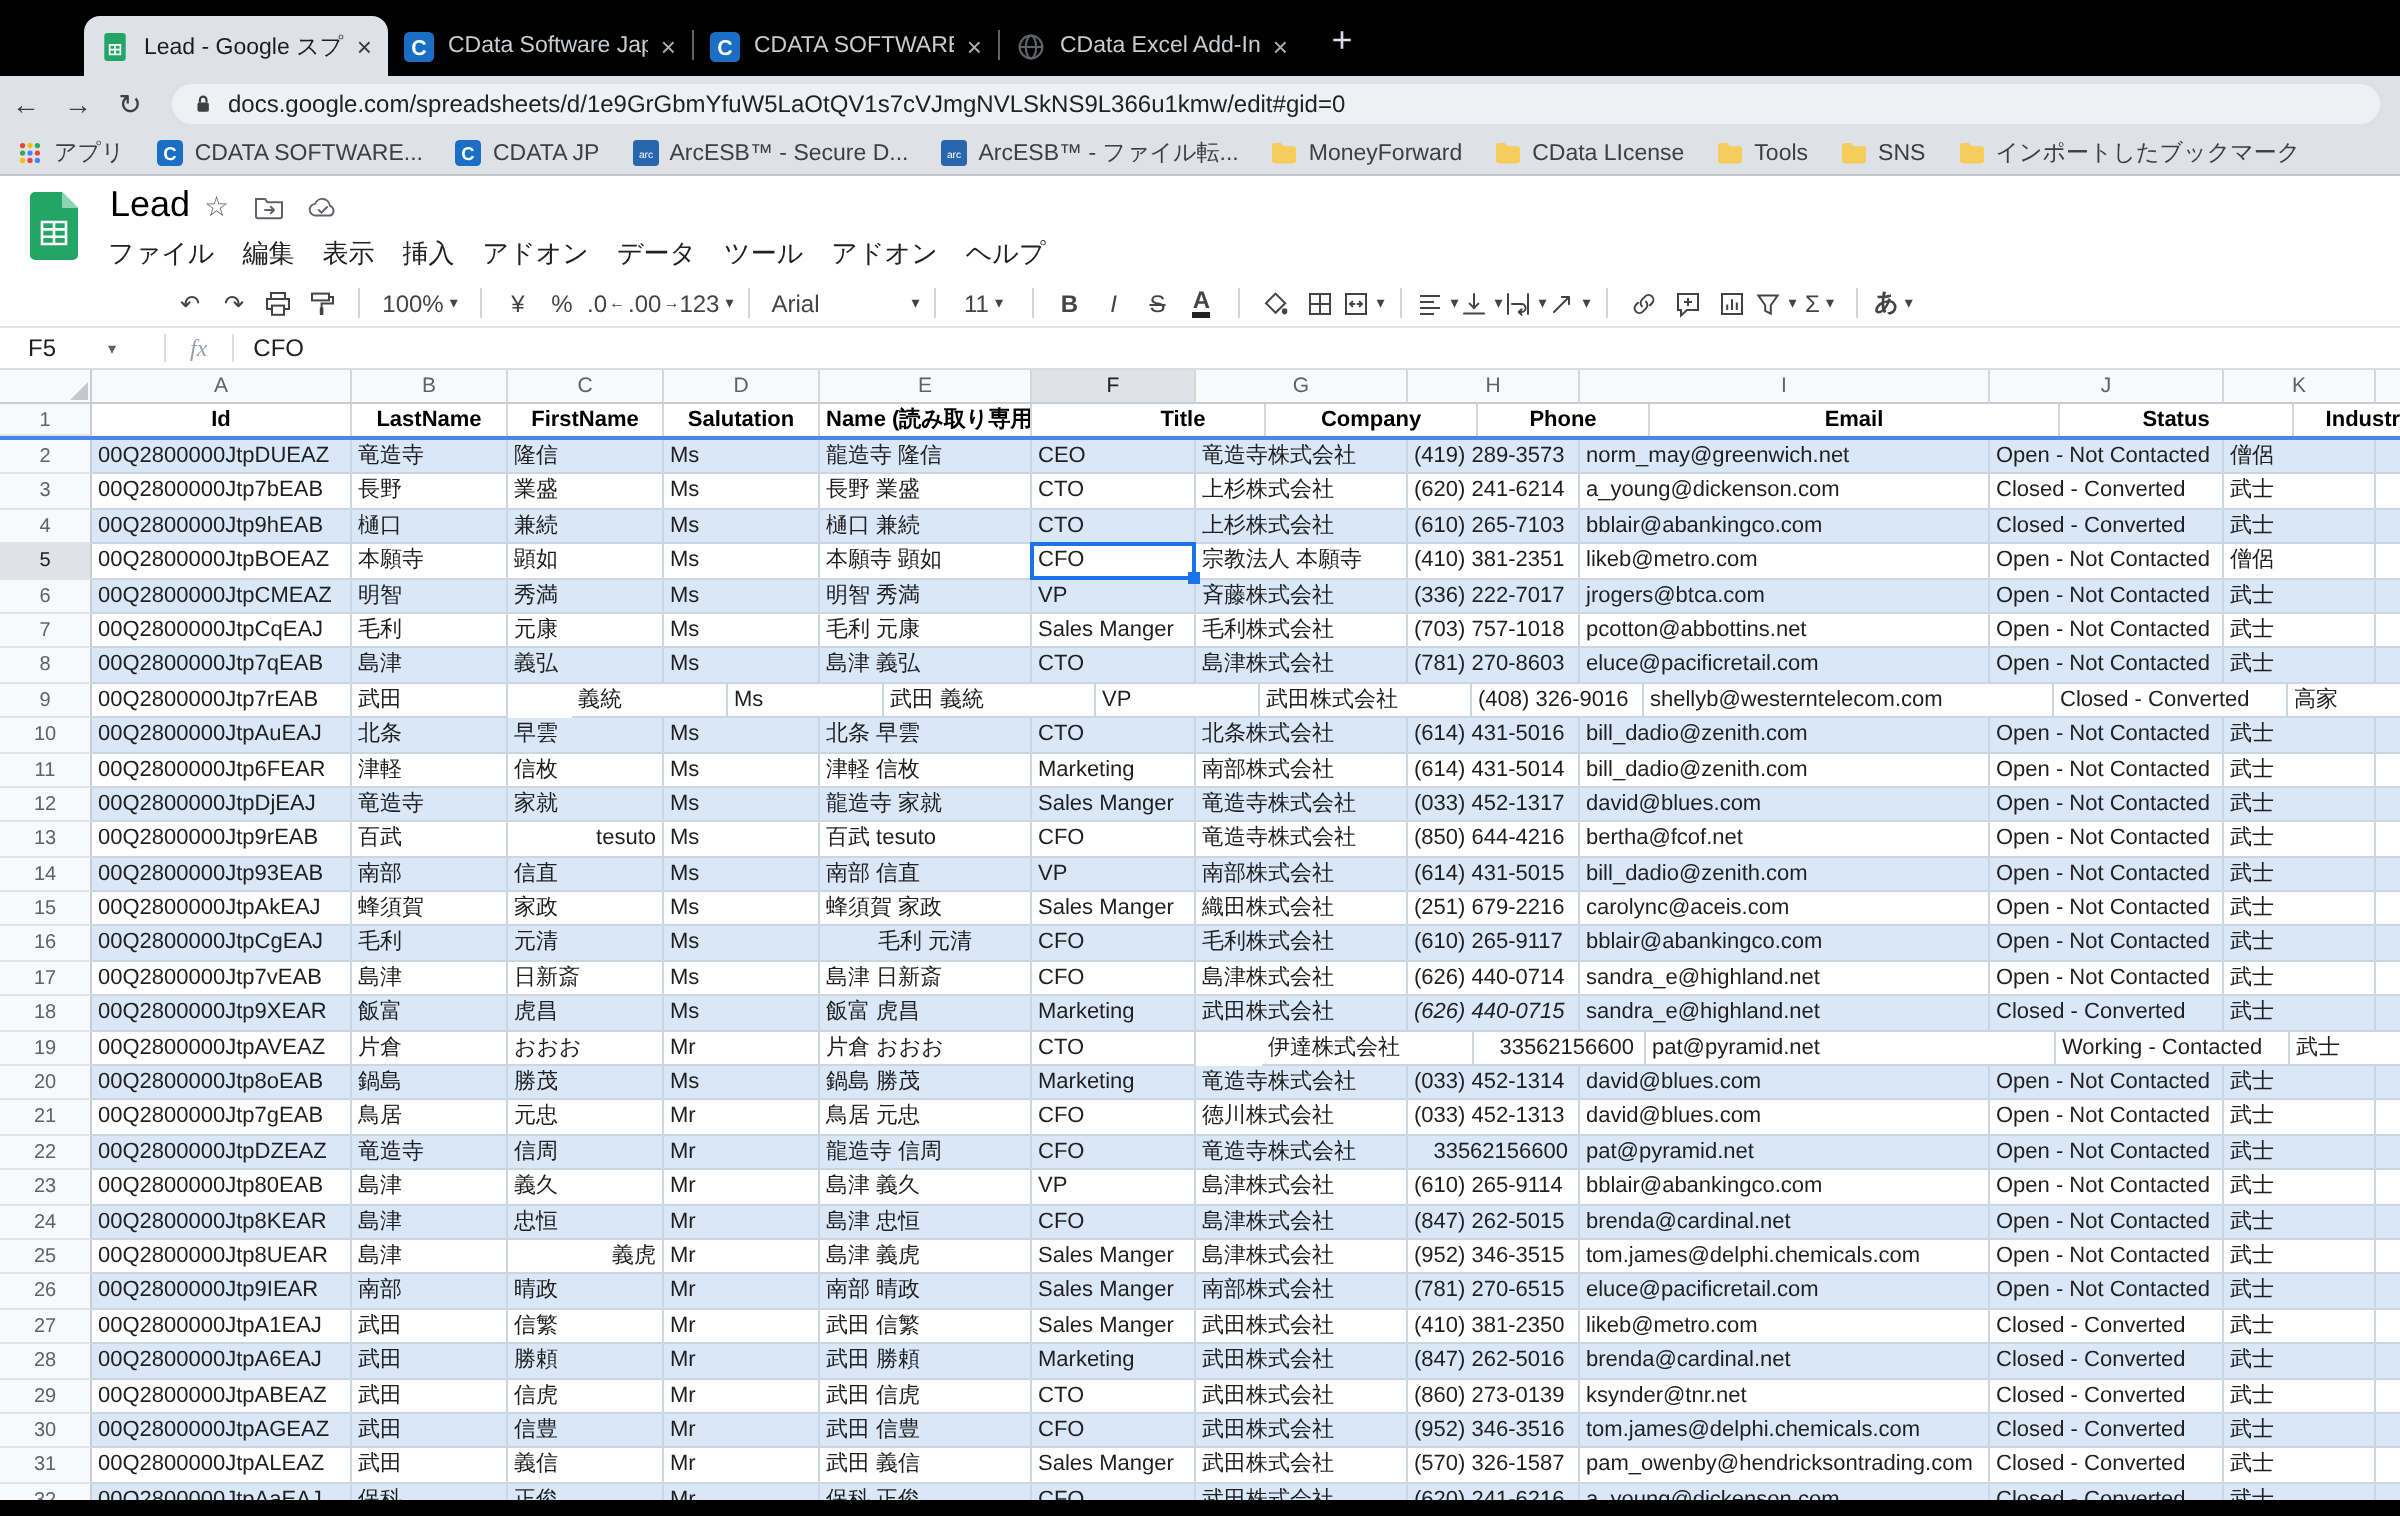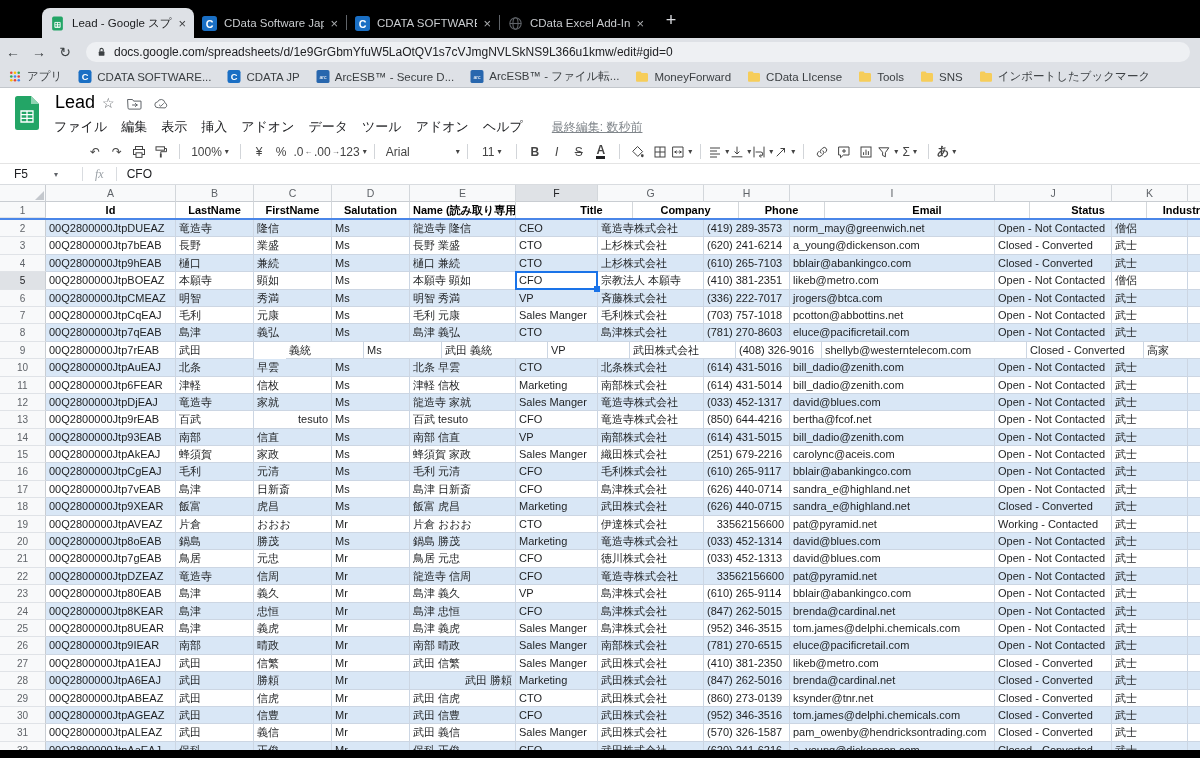--- a/index.html
+++ b/index.html
@@ -32,21 +32,21 @@
   .bm .bicon { width:14px; height:13px; margin-right:5px; display:inline-flex; }
   .bm .bicon svg { width:14px; height:13px; }
 
   
   .sheetheader { position:absolute; top:88px; left:0; width:1200px; height:52px; background:#fff; }
   .slogo { position:absolute; left:14px; top:5px; width:26px; height:40px; }
   .slogo svg { width:26px; height:40px; }
   .stitle { position:absolute; left:55px; top:4px; font-size:18px; color:#000; }
   .titleicons { position:absolute; left:102px; top:7px; display:flex; align-items:center; gap:12px; color:#5f6368; font-size:14px; }
   .titleicons .ticon svg { width:15px; height:13px; display:block; }
-  .menubar { position:absolute; left:47px; top:28px; display:flex; align-items:center; }
+  .menubar { position:absolute; left:47px; top:28px; display:flex; align-items:center;flex-direction:column; }
   .menuitem { font-size:13px; color:#202124; padding:2px 7px; }
   .lastedit { font-size:12px; color:#80868b; text-decoration:underline; margin-left:22px; }
 
   
   .toolbar { position:absolute; top:140px; left:0; width:1200px; height:24px; background:#fff; border-bottom:1px solid #e4e4e4; display:flex; align-items:center; padding-left:84px; }
   .tb { display:flex; align-items:center; justify-content:center; height:20px; min-width:22px; color:#444; font-size:12px; white-space:nowrap; }
   .tb svg { width:14px; height:14px; }
   .tb .caret { font-size:8px; color:#444; margin-left:3px; }
   .tbdiv { width:1px; height:15px; background:#d2d5d9; margin:0 7px; }
   .tb.zoom { min-width:46px; }
@@ -666,21 +666,21 @@
           <div class="gcell" style="width: 117px; flex: 0 0 117px;">Open - Not Contacted</div>
           <div class="gcell" style="width: 76px; flex: 0 0 76px;">武士</div>
           <div class="gfill"></div>
         </div>
         <div class="grow banded">
           <div class="rownum">16</div>
           <div class="gcell" style="width: 130px; flex: 0 0 130px;">00Q2800000JtpCgEAJ</div>
           <div class="gcell" style="width: 78px; flex: 0 0 78px;">毛利</div>
           <div class="gcell" style="width: 78px; flex: 0 0 78px;">元清</div>
           <div class="gcell" style="width: 78px; flex: 0 0 78px;">Ms</div>
-          <div class="gcell" style="width: 106px; flex: 0 0 106px;">毛利 元清</div>
+          <div class="gcell" style="width: 106px; flex: 0 0 106px; text-align: center;">毛利 元清</div>
           <div class="gcell" style="width: 82px; flex: 0 0 82px;">CFO</div>
           <div class="gcell" style="width: 106px; flex: 0 0 106px;">毛利株式会社</div>
           <div class="gcell" style="width: 86px; flex: 0 0 86px;">(610) 265-9117</div>
           <div class="gcell" style="width: 205px; flex: 0 0 205px;">bblair@abankingco.com</div>
           <div class="gcell" style="width: 117px; flex: 0 0 117px;">Open - Not Contacted</div>
           <div class="gcell" style="width: 76px; flex: 0 0 76px;">武士</div>
           <div class="gfill"></div>
         </div>
         <div class="grow">
           <div class="rownum">17</div>
@@ -699,35 +699,35 @@
         </div>
         <div class="grow banded">
           <div class="rownum">18</div>
           <div class="gcell" style="width: 130px; flex: 0 0 130px;">00Q2800000Jtp9XEAR</div>
           <div class="gcell" style="width: 78px; flex: 0 0 78px;">飯富</div>
           <div class="gcell" style="width: 78px; flex: 0 0 78px;">虎昌</div>
           <div class="gcell" style="width: 78px; flex: 0 0 78px;">Ms</div>
           <div class="gcell" style="width: 106px; flex: 0 0 106px;">飯富 虎昌</div>
           <div class="gcell" style="width: 82px; flex: 0 0 82px;">Marketing</div>
           <div class="gcell" style="width: 106px; flex: 0 0 106px;">武田株式会社</div>
-          <div class="gcell" style="width: 86px; flex: 0 0 86px;">(626) 440-0715</div>
+          <div class="gcell" style="width: 86px; flex: 0 0 86px; font-style: italic;">(626) 440-0715</div>
           <div class="gcell" style="width: 205px; flex: 0 0 205px;">sandra_e@highland.net</div>
           <div class="gcell" style="width: 117px; flex: 0 0 117px;">Closed - Converted</div>
           <div class="gcell" style="width: 76px; flex: 0 0 76px;">武士</div>
           <div class="gfill"></div>
         </div>
         <div class="grow">
           <div class="rownum">19</div>
           <div class="gcell" style="width: 130px; flex: 0 0 130px;">00Q2800000JtpAVEAZ</div>
           <div class="gcell" style="width: 78px; flex: 0 0 78px;">片倉</div>
           <div class="gcell" style="width: 78px; flex: 0 0 78px;">おおお</div>
           <div class="gcell" style="width: 78px; flex: 0 0 78px;">Mr</div>
           <div class="gcell" style="width: 106px; flex: 0 0 106px;">片倉 おおお</div>
           <div class="gcell" style="width: 82px; flex: 0 0 82px;">CTO</div>
-          <div class="gcell" style="width: 106px; flex: 0 0 106px;">伊達株式会社</div>
+          <div class="gcell" style="width: 106px; flex: 0 0 106px; margin-left: 33px;">伊達株式会社</div>
           <div class="gcell rnum" style="width: 86px; flex: 0 0 86px;">33562156600</div>
           <div class="gcell" style="width: 205px; flex: 0 0 205px;">pat@pyramid.net</div>
           <div class="gcell" style="width: 117px; flex: 0 0 117px;">Working - Contacted</div>
           <div class="gcell" style="width: 76px; flex: 0 0 76px;">武士</div>
           <div class="gfill"></div>
         </div>
         <div class="grow banded">
           <div class="rownum">20</div>
           <div class="gcell" style="width: 130px; flex: 0 0 130px;">00Q2800000Jtp8oEAB</div>
           <div class="gcell" style="width: 78px; flex: 0 0 78px;">鍋島</div>
@@ -799,21 +799,21 @@
           <div class="gcell" style="width: 86px; flex: 0 0 86px;">(847) 262-5015</div>
           <div class="gcell" style="width: 205px; flex: 0 0 205px;">brenda@cardinal.net</div>
           <div class="gcell" style="width: 117px; flex: 0 0 117px;">Open - Not Contacted</div>
           <div class="gcell" style="width: 76px; flex: 0 0 76px;">武士</div>
           <div class="gfill"></div>
         </div>
         <div class="grow">
           <div class="rownum">25</div>
           <div class="gcell" style="width: 130px; flex: 0 0 130px;">00Q2800000Jtp8UEAR</div>
           <div class="gcell" style="width: 78px; flex: 0 0 78px;">島津</div>
-          <div class="gcell" style="width: 78px; flex: 0 0 78px;">義虎</div>
+          <div class="gcell" style="width: 78px; flex: 0 0 78px; text-align: right;">義虎</div>
           <div class="gcell" style="width: 78px; flex: 0 0 78px;">Mr</div>
           <div class="gcell" style="width: 106px; flex: 0 0 106px;">島津 義虎</div>
           <div class="gcell" style="width: 82px; flex: 0 0 82px;">Sales Manger</div>
           <div class="gcell" style="width: 106px; flex: 0 0 106px;">島津株式会社</div>
           <div class="gcell" style="width: 86px; flex: 0 0 86px;">(952) 346-3515</div>
           <div class="gcell" style="width: 205px; flex: 0 0 205px;">tom.james@delphi.chemicals.com</div>
           <div class="gcell" style="width: 117px; flex: 0 0 117px;">Open - Not Contacted</div>
           <div class="gcell" style="width: 76px; flex: 0 0 76px;">武士</div>
           <div class="gfill"></div>
         </div>
@@ -846,21 +846,21 @@
           <div class="gcell" style="width: 117px; flex: 0 0 117px;">Closed - Converted</div>
           <div class="gcell" style="width: 76px; flex: 0 0 76px;">武士</div>
           <div class="gfill"></div>
         </div>
         <div class="grow banded">
           <div class="rownum">28</div>
           <div class="gcell" style="width: 130px; flex: 0 0 130px;">00Q2800000JtpA6EAJ</div>
           <div class="gcell" style="width: 78px; flex: 0 0 78px;">武田</div>
           <div class="gcell" style="width: 78px; flex: 0 0 78px;">勝頼</div>
           <div class="gcell" style="width: 78px; flex: 0 0 78px;">Mr</div>
-          <div class="gcell" style="width: 106px; flex: 0 0 106px; text-align: right;">武田 勝頼</div>
+          <div class="gcell" style="width: 106px; flex: 0 0 106px;">武田 勝頼</div>
           <div class="gcell" style="width: 82px; flex: 0 0 82px;">Marketing</div>
           <div class="gcell" style="width: 106px; flex: 0 0 106px;">武田株式会社</div>
           <div class="gcell" style="width: 86px; flex: 0 0 86px;">(847) 262-5016</div>
           <div class="gcell" style="width: 205px; flex: 0 0 205px;">brenda@cardinal.net</div>
           <div class="gcell" style="width: 117px; flex: 0 0 117px;">Closed - Converted</div>
           <div class="gcell" style="width: 76px; flex: 0 0 76px;">武士</div>
           <div class="gfill"></div>
         </div>
         <div class="grow">
           <div class="rownum">29</div>

